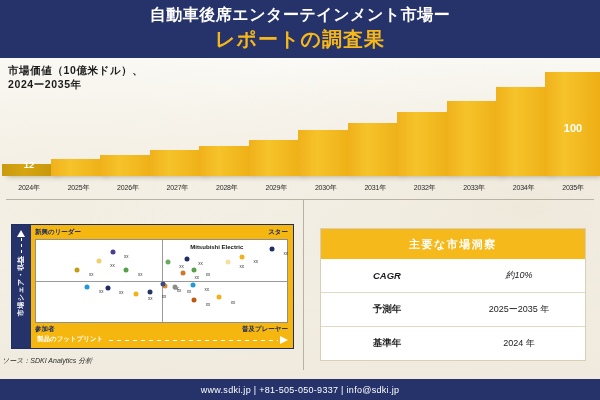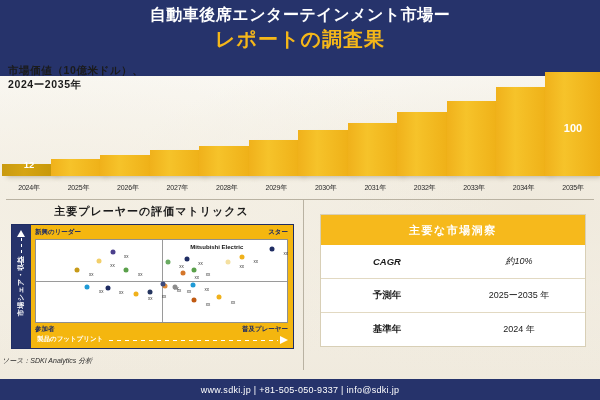--- a/index.html
+++ b/index.html
@@ -21,21 +21,21 @@
       radial-gradient(ellipse at 12% 52%, #f3eee2 0%, rgba(243,238,226,0) 58%),
       radial-gradient(ellipse at 88% 52%, #efe9dc 0%, rgba(239,233,220,0) 58%),
       linear-gradient(180deg, #fdfdfb 0%, #f6f2e9 55%, #efe9dc 100%);
     box-sizing: border-box;
   }
 
   
   #header {
     position: absolute;
     left: 0; top: 0;
-    width: 600px; height: 76px;
+    width: 600px; height: 58px;
     background: #26336b;
     text-align: center;
     overflow: hidden;
   }
   #header .line1 {
     color: #ffffff;
     font-size: 16px;
     font-weight: bold;
     letter-spacing: 0.5px;
     line-height: 1;
@@ -279,21 +279,21 @@
     left: 2px; top: 160px;
     font-size: 7px;
     font-style: italic;
     color: #2a2a2a;
     white-space: nowrap;
   }
 
   
   #insights-panel {
     position: absolute;
-    left: 304px; top: 4px;
+    left: 304px; top: 18px;
     width: 296px; height: 183px;
   }
   #insights-table {
     position: absolute;
     left: 16px; top: 14px;
     width: 266px;
     border: 1px solid #d8cfb6;
     box-sizing: border-box;
     background: #ffffff;
   }
@@ -410,21 +410,20 @@
           <div class="xlabel">2035年</div>
         </div>
       </div>
   </div>
 
   <div id="lower">
     <div id="panel-topline"></div>
     <div id="panel-divider"></div>
 
     <div id="matrix-panel">
-      <div id="matrix-title">主要プレーヤーの評価マトリックス</div>
       <div id="matrix-box">
 
         <div id="matrix-yaxis">
           <div id="yaxis-arrow"></div>
           <div id="yaxis-dashes"></div>
           <div id="yaxis-text">市場シェア・収益</div>
         </div>
 
         <div id="matrix-inner">
           <div class="quad-label tl">新興のリーダー</div>

